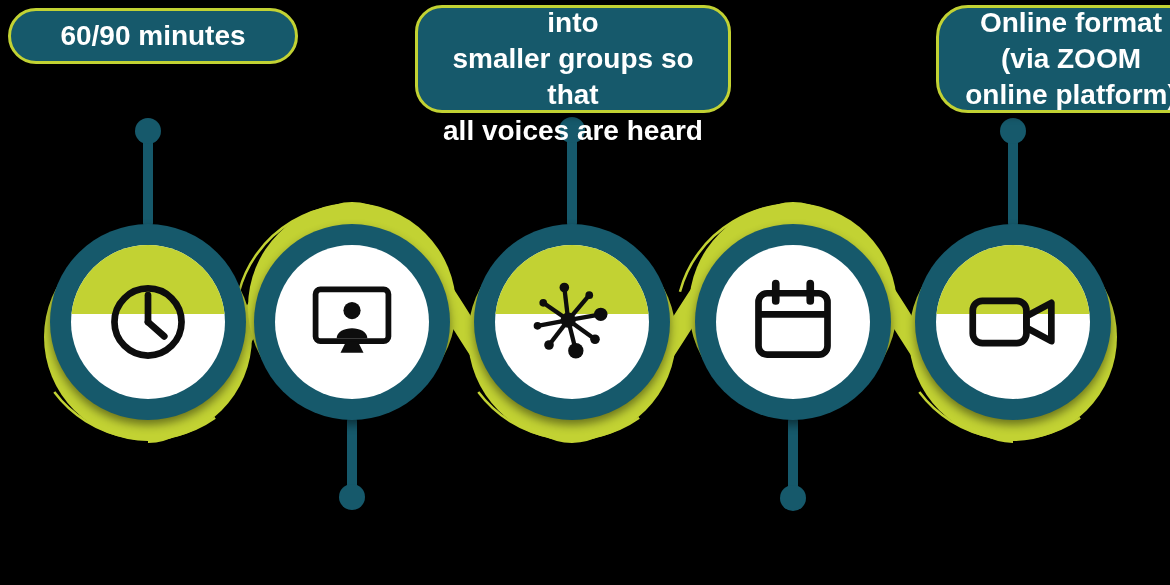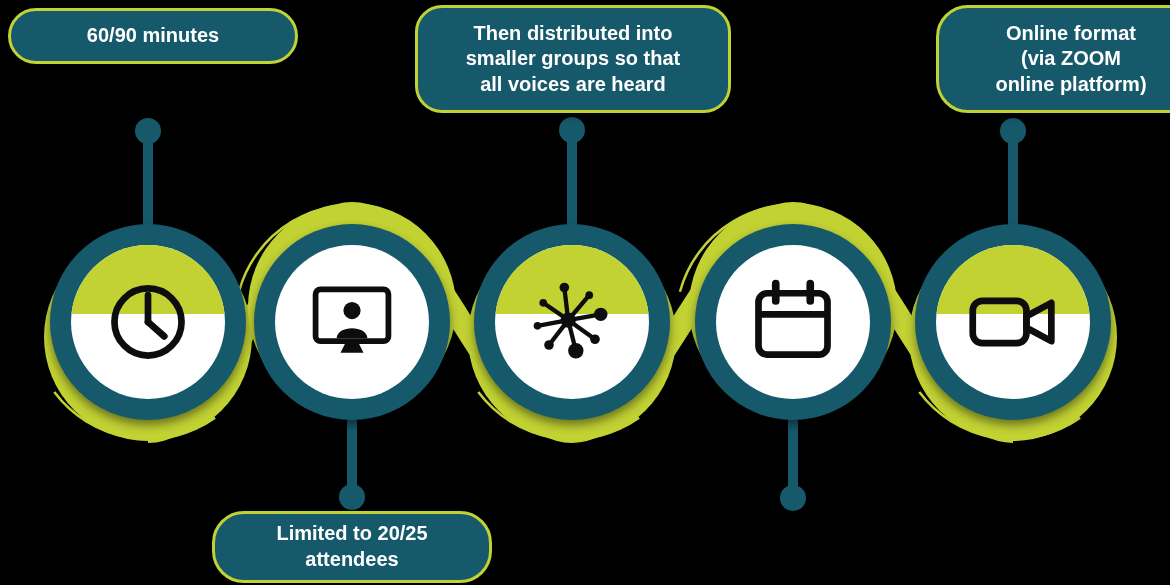--- a/index.html
+++ b/index.html
@@ -32,21 +32,21 @@
   .ring{position:absolute;left:7px;top:7px;width:196px;height:196px;border-radius:50%;
         background:#16596b;box-shadow:0 5px 10px rgba(0,0,0,.45);}
   .inner{position:absolute;left:28px;top:28px;width:154px;height:154px;border-radius:50%;
          background:#ffffff;overflow:hidden;display:flex;align-items:center;justify-content:center;}
   .band{position:absolute;top:0;left:0;right:0;height:45%;background:#c2d233;}
   .inner svg{position:relative;z-index:1;display:block;}
   
   .pill{
     position:absolute;z-index:4;box-sizing:border-box;
     background:#16596b;border:3px solid #c2d233;border-radius:32px;
-    color:#ffffff;font-weight:bold;font-size:20px;line-height:1.28;
+    color:#ffffff;font-weight:bold;font-size:28px;line-height:1.28;
     display:flex;align-items:center;justify-content:center;text-align:center;
     white-space:pre-line;padding:6px 16px;box-shadow:0 3px 7px rgba(0,0,0,.5);
   }
   .pill-duration {left:8px;  top:8px;   width:290px;height:56px;}
   .pill-groups   {left:415px;top:5px;   width:316px;height:108px;border-radius:27px;}
   .pill-format   {left:893px;top:5px;   width:270px;height:108px;margin-left:43px;}
   .pill-attendees{left:212px;top:511px; width:280px;height:72px;}
   .pill-month    {left:686px;top:512px; width:222px;height:50px;}
 </style>
 </head>
@@ -154,16 +154,14 @@
     </div>
   </div>
 
   <div class="pill pill-duration">60/90 minutes</div>
   <div class="pill pill-groups">Then distributed into
 smaller groups so that
 all voices are heard</div>
   <div class="pill pill-format">Online format
 (via ZOOM
 online platform)</div>
-  <div class="pill pill-attendees">Limited to 20/25
-attendees</div>
 
 </div>
 
 </body></html>

